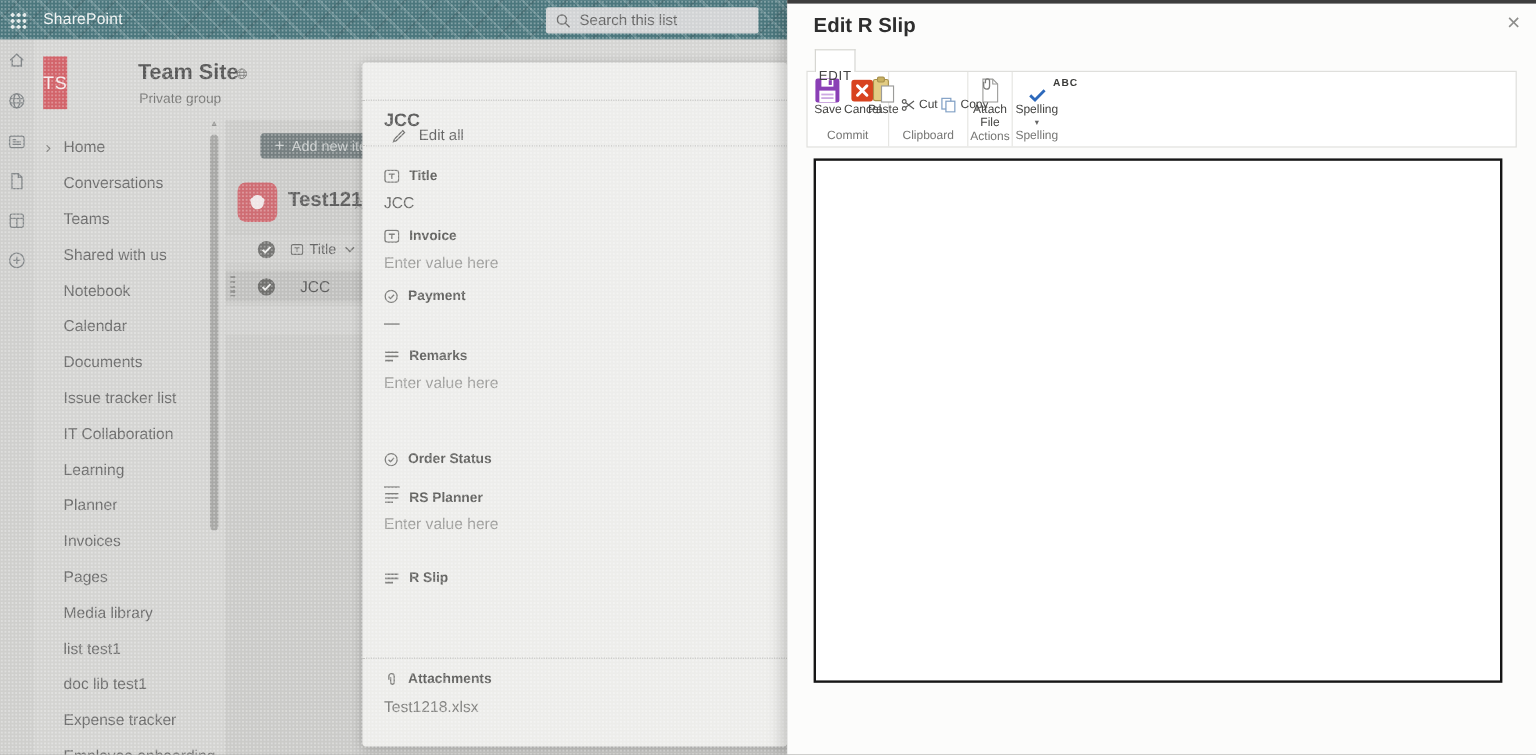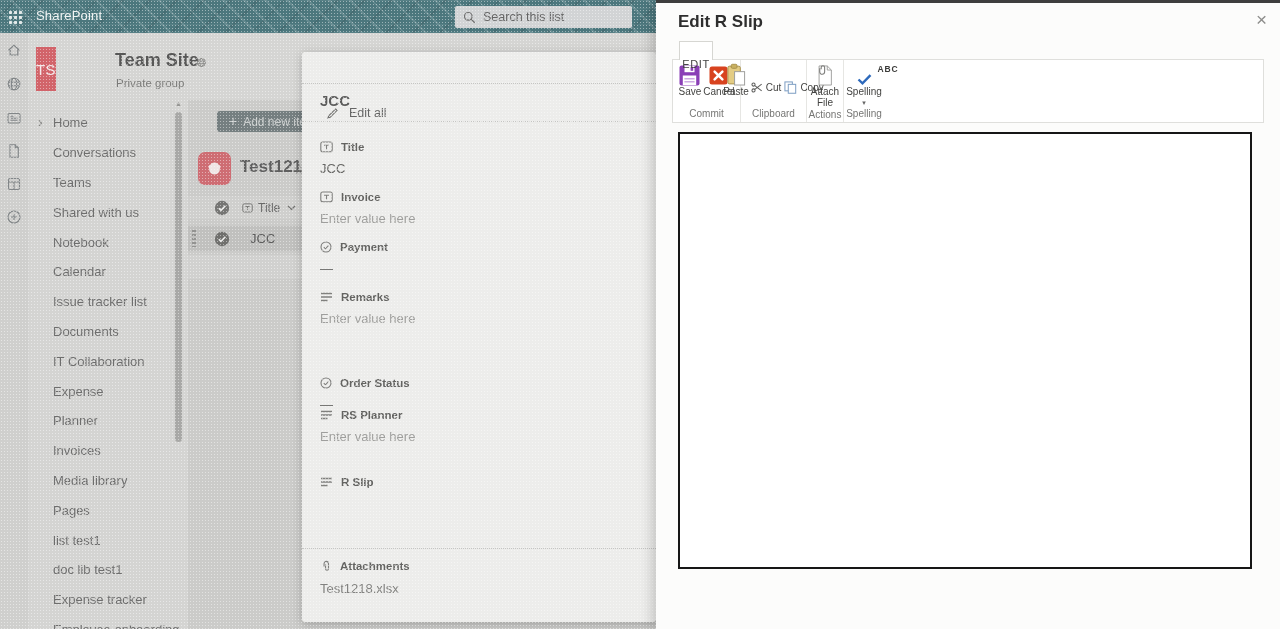--- a/index.html
+++ b/index.html
@@ -179,42 +179,42 @@
     <div class="nav">
         <span>Shared with us</span>
       </div>
     <div class="nav">
         <span>Notebook</span>
       </div>
     <div class="nav">
         <span>Calendar</span>
       </div>
     <div class="nav">
+        <span>Documents</span>
+      </div>
+    <div class="nav">
         <span>Issue tracker list</span>
       </div>
     <div class="nav">
-        <span>Documents</span>
-      </div>
-    <div class="nav">
         <span>IT Collaboration</span>
       </div>
     <div class="nav">
-        <span>Expense</span>
+        <span>Learning</span>
       </div>
     <div class="nav">
         <span>Planner</span>
       </div>
     <div class="nav">
         <span>Invoices</span>
       </div>
     <div class="nav">
+        <span>Pages</span>
+      </div>
+    <div class="nav">
         <span>Media library</span>
-      </div>
-    <div class="nav">
-        <span>Pages</span>
       </div>
     <div class="nav">
         <span>list test1</span>
       </div>
     <div class="nav">
         <span>doc lib test1</span>
       </div>
     <div class="nav">
         <span>Expense tracker</span>
       </div>

